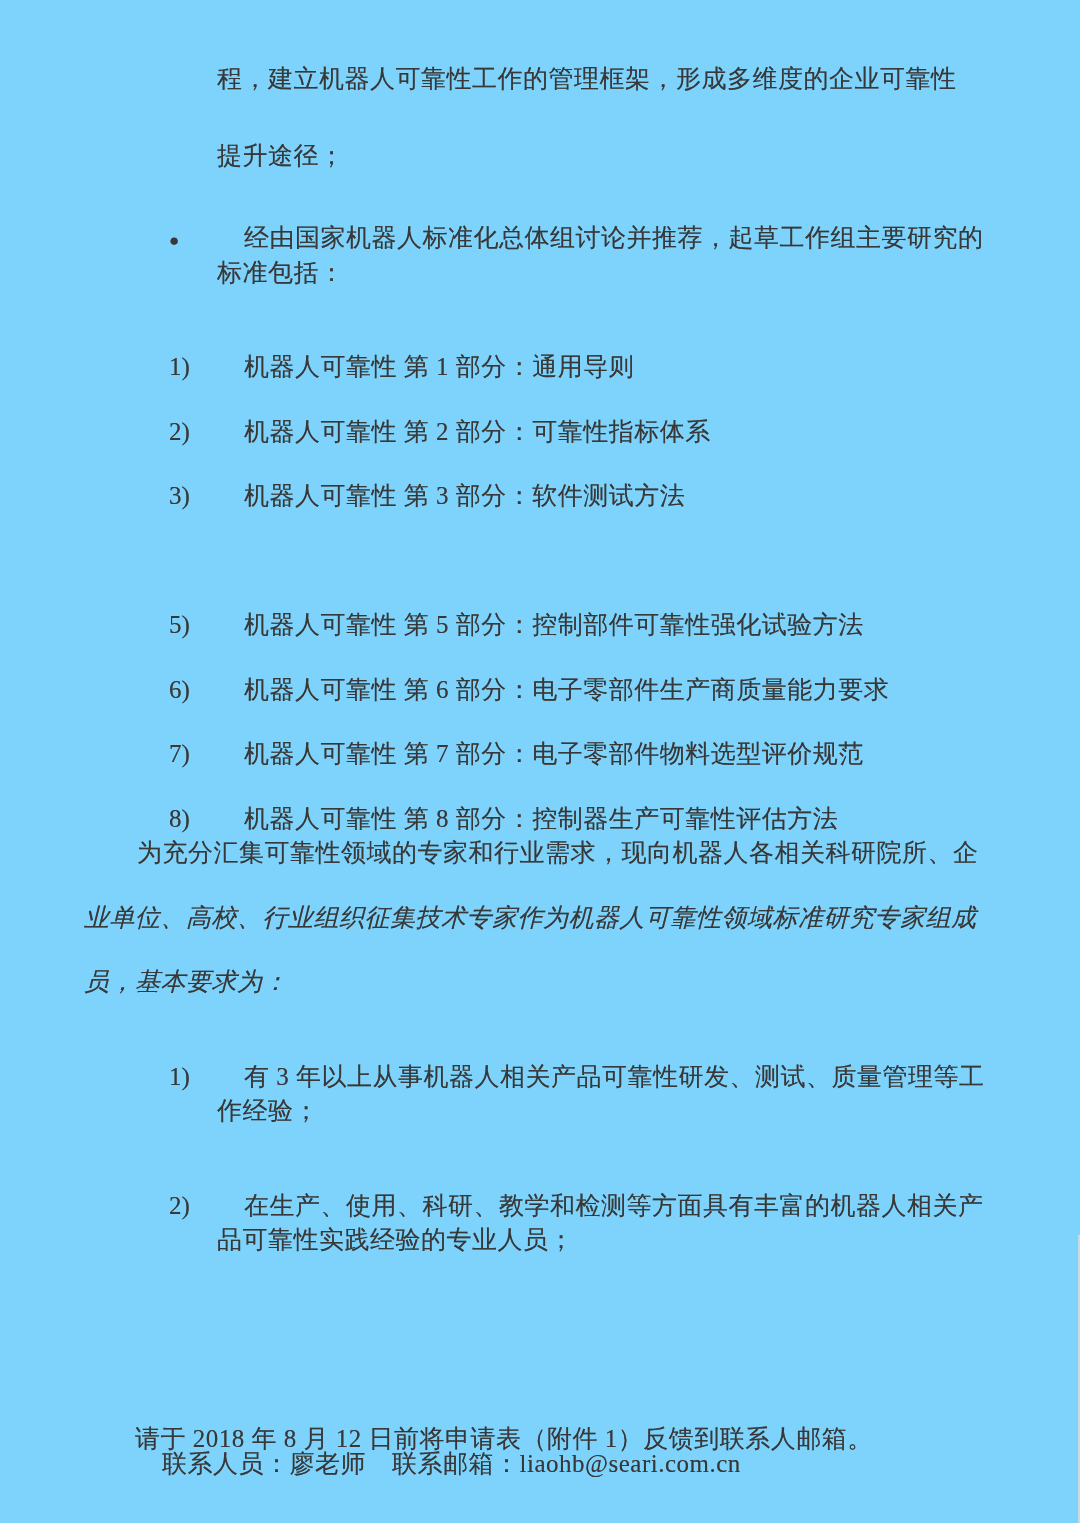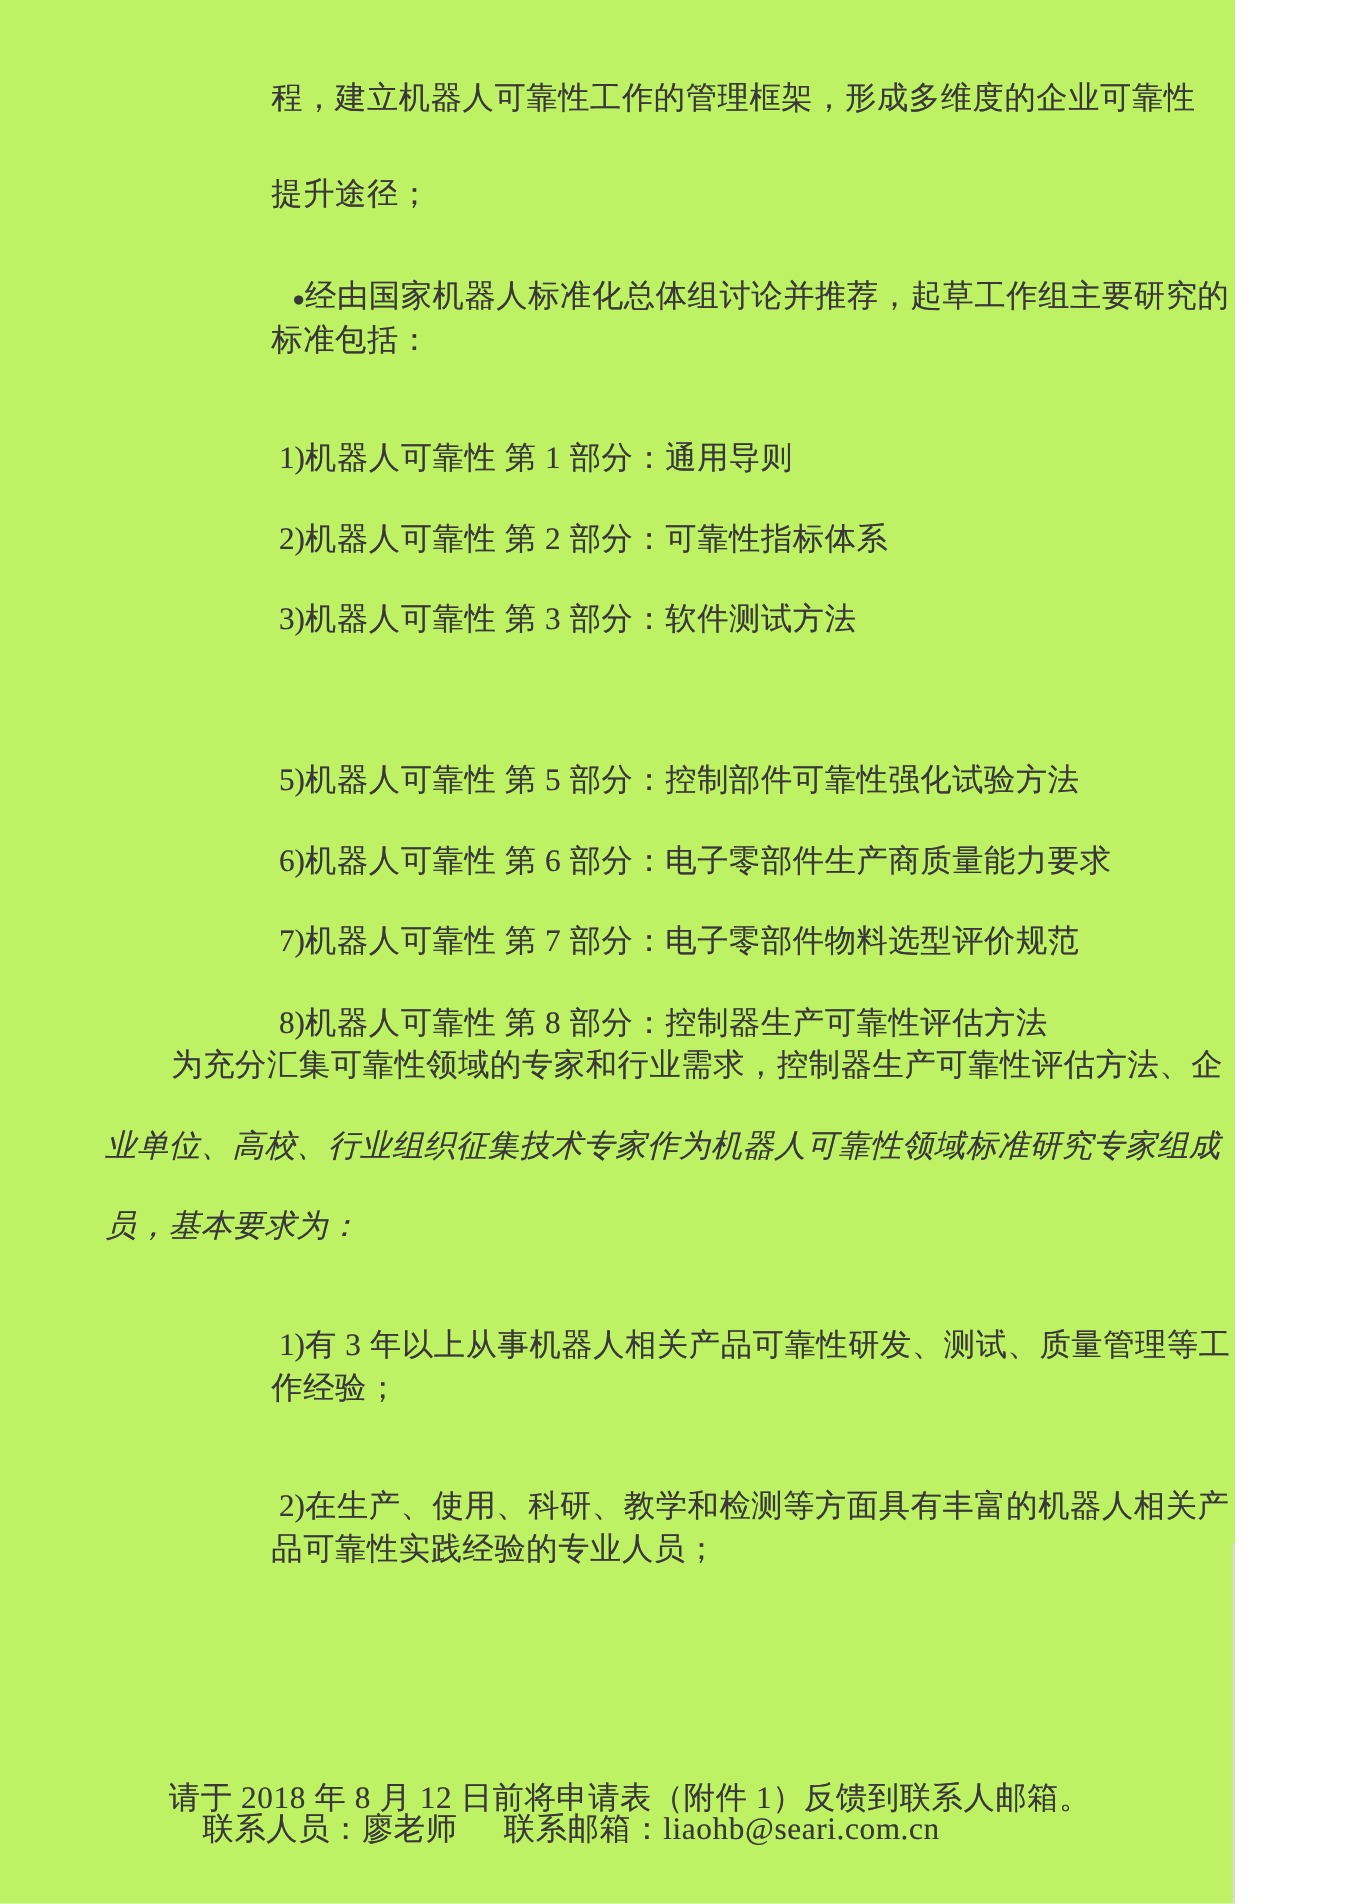--- a/index.html
+++ b/index.html
@@ -2,27 +2,26 @@
 <html><head>
 <meta charset="utf-8">
 <style>
   html, body {
     margin: 0;
     padding: 0;
     background: #ffffff;
   }
   .page {
     position: relative;
-    width: 988px;
+    width: 1080px;
     height: 1523px;
-    background: #bef264;
+    background: #7dd3fc;
     overflow: hidden;
     font-family: "Liberation Serif", "DejaVu Serif", serif;
     color: #383838;
-    text-align: right;
   }
   .line {
     position: absolute;
     font-size: 25px;
     line-height: 30px;
     letter-spacing: 0.5px;
     white-space: pre;
     text-shadow: 0 0 0.5px rgba(70,70,70,0.55);
   }
   
@@ -34,21 +33,21 @@
 
   .marker {
     display: inline-block;
     width: 75px;
     letter-spacing: 0;
   }
   .bullet-glyph {
     font-size: 17px;
   }
   .email-label {
-    margin-left: 37px;
+    margin-left: 26px;
   }
   .scan-edge {
     position: absolute;
     right: 0;
     top: 1235px;
     width: 2px;
     height: 288px;
     background: #dcdcdc;
     opacity: 0.8;
   }
@@ -81,21 +80,21 @@
   <div class="line col-row" style="top:645px">
     <span class="marker">6)</span><span>机器人可靠性 第 6 部分：电子零部件生产商质量能力要求</span>
   </div>
   <div class="line col-row" style="top:709px">
     <span class="marker">7)</span><span>机器人可靠性 第 7 部分：电子零部件物料选型评价规范</span>
   </div>
   <div class="line col-row" style="top:774px">
     <span class="marker">8)</span><span>机器人可靠性 第 8 部分：控制器生产可靠性评估方法</span>
   </div>
 
-  <div class="line col-para1" style="top:838px">为充分汇集可靠性领域的专家和行业需求，控制器生产可靠性评估方法、企</div>
+  <div class="line col-para1" style="top:838px">为充分汇集可靠性领域的专家和行业需求，现向机器人各相关科研院所、企</div>
   <div class="line col-para" style="top:903px">业单位、高校、行业组织征集技术专家作为机器人可靠性领域标准研究专家组成</div>
   <div class="line col-para" style="top:967px">员，基本要求为：</div>
 
   <div class="line col-row" style="top:1032px">
     <span class="marker">1)</span><span>有 3 年以上从事机器人相关产品可靠性研发、测试、质量管理等工</span>
   </div>
   <div class="line col-text" style="top:1096px">作经验；</div>
 
   <div class="line col-row" style="top:1161px">
     <span class="marker">2)</span><span>在生产、使用、科研、教学和检测等方面具有丰富的机器人相关产</span>

